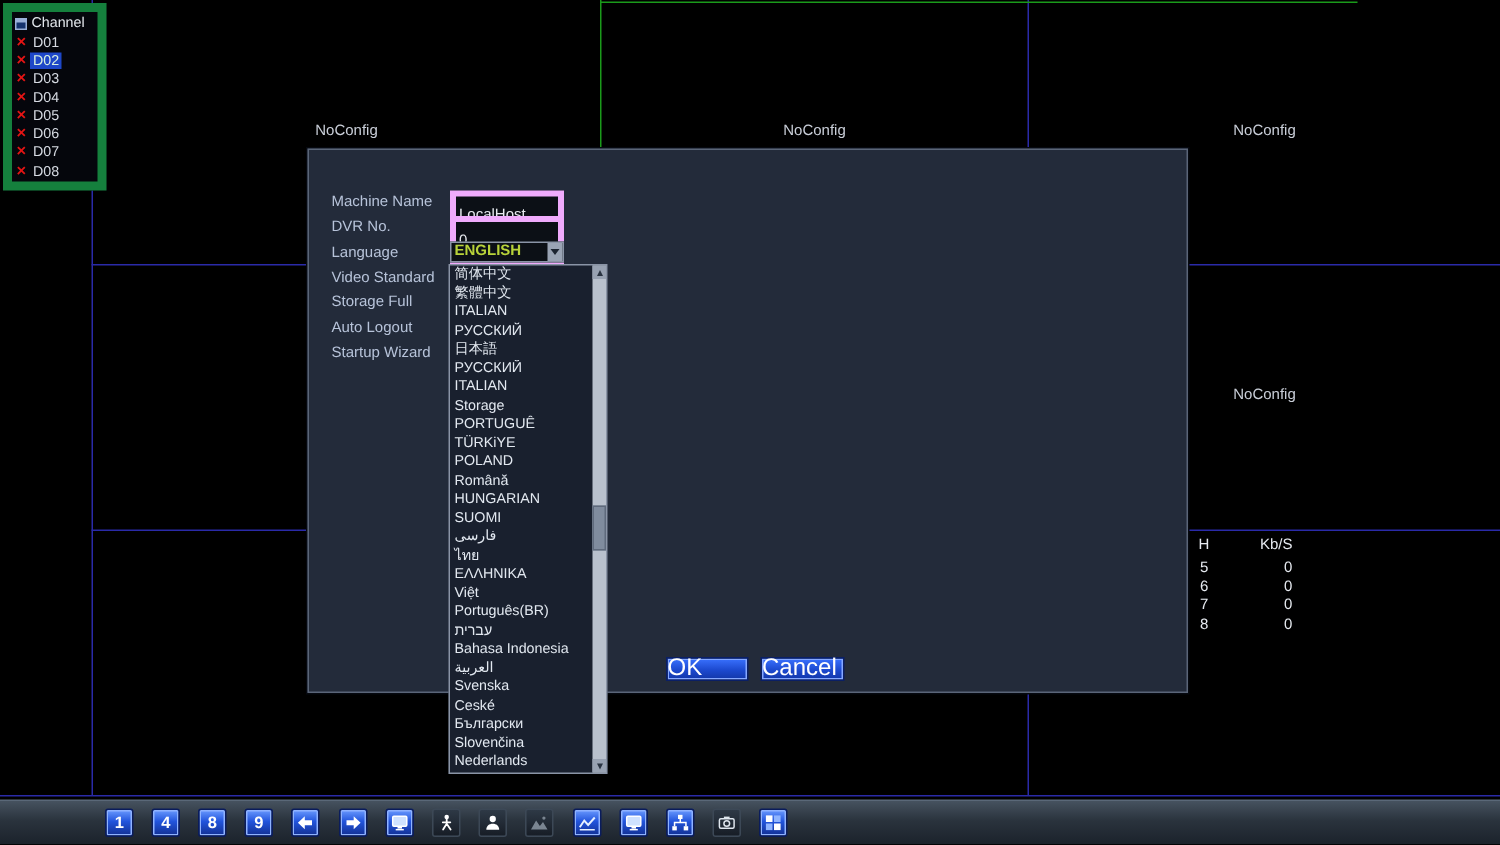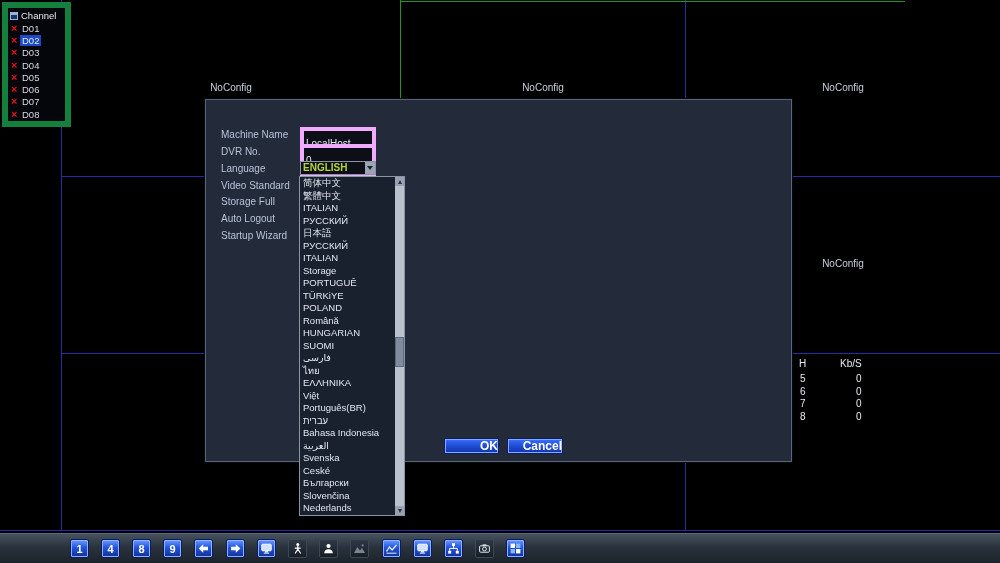--- a/index.html
+++ b/index.html
@@ -37,22 +37,22 @@
   .dlg-label{color:#b7c3d9;font-size:10px;white-space:nowrap;}
   .dlg-input{position:absolute;left:94px;width:76px;height:14px;background:#0c1016;border:4px solid #f0abfc;
     color:#e8ebf0;font-size:10px;font-family:inherit;padding:12px 2px;box-sizing:border-box;}
   .combo{position:absolute;left:94px;width:76px;height:14px;background:#0c1016;border:1px solid #8a94a6;
     box-sizing:border-box;display:flex;font-weight:bold;}
   .combo-text{flex:1;color:var(--lang-hl,#b8d23a);font-size:10px;line-height:12px;padding-left:2px;overflow:hidden;}
   .combo-arrow{width:10px;background:#9aa4b4;display:flex;align-items:center;justify-content:center;}
   .combo-arrow:after{content:"";border-left:3px solid transparent;border-right:3px solid transparent;
     border-top:4px solid #1c2430;}
   .btn{position:absolute;height:16px;background:linear-gradient(#3a72ff,#1c49cf 55%,#1236a8);
-    border:1px solid #0a1f66;box-shadow:inset 0 0 0 1px #86a8ff;color:#fff;font-size:12px;
-    text-align:right;line-height:14px;box-sizing:border-box;cursor:pointer;font-weight:bold;}
+    border:1px solid #0a1f66;box-shadow:inset 0 0 0 1px #86a8ff;color:#fff;font-size:16px;
+    text-align:left;line-height:14px;box-sizing:border-box;cursor:pointer;}
 
   
   .dropdown{position:absolute;left:299px;top:176px;width:106px;height:340px;background:#19202e;
     border:1px solid #8a94a6;box-sizing:border-box;z-index:20;}
   .dd-list{position:absolute;left:0;top:0;right:9px;bottom:0;overflow:hidden;}
   .dd-item{height:12.5px;line-height:12.5px;color:#e2e8f0;font-size:9.5px;padding-left:3px;
     white-space:nowrap;overflow:hidden;cursor:pointer;}
   .dd-scroll{position:absolute;top:0;right:0;width:9px;bottom:0;background:#b9c1cd;}
   .dd-up,.dd-down{position:absolute;left:0;width:9px;height:9px;background:#98a2b2;
     display:flex;align-items:center;justify-content:center;}

